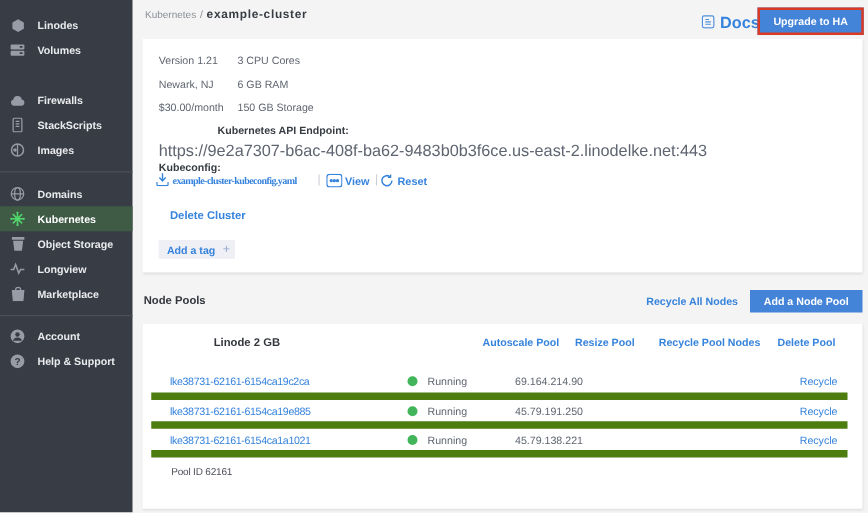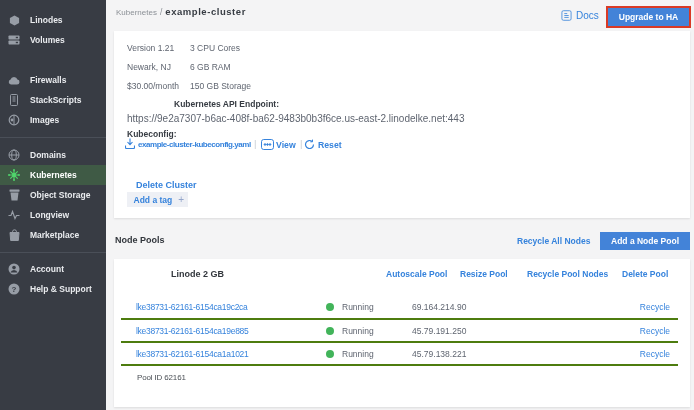--- a/index.html
+++ b/index.html
@@ -9,21 +9,21 @@
 .sidebar { position:absolute; left:0; top:0; width:106px; height:410px; background:#383c44; }
 .nav { position:absolute; left:0; width:106px; height:20px; display:flex; align-items:center; padding-left:8px; }
 .nav .ic { width:12px; height:12px; flex:0 0 12px; display:flex; align-items:center; justify-content:center; }
 .nav .lbl { margin-left:10px; font-size:8.5px; font-weight:bold; color:#e9ebee; white-space:nowrap; }
 .nav.sel { background:#3f5a45; }
 .sdiv { position:absolute; left:0; width:106px; height:1px; background:#4a4f58; }
 
 .main { position:absolute; left:106px; top:0; width:588px; height:410px; }
 .crumb { position:absolute; left:10px; top:6px; font-size:8.5px; color:#8b9096; white-space:nowrap; display:flex; align-items:baseline; }
 .crumb b { color:#373c43; font-weight:bold; font-size:9.5px; letter-spacing:0.55px; }
-.docs { position:absolute; left:455px; top:10px; font-size:10px; font-weight:normal; color:#3683dc; display:flex; align-items:center;text-align:center; }
+.docs { position:absolute; left:455px; top:10px; font-size:13px; font-weight:bold; color:#3683dc; display:flex; align-items:center;text-align:center; }
 .docs svg { margin-right:4px; }
 .habox { position:absolute; left:500px; top:5.5px; width:85px; height:22px; border:2.5px solid #d93a26; background:#4383d8; display:flex; align-items:center; justify-content:center; }
 .habox span { color:#fff; font-size:8.5px; font-weight:bold; }
 
 .panel { position:absolute; left:8px; width:576px; background:#fff; box-shadow:0 1px 2px rgba(0,0,0,0.10); }
 .p1 { top:31px; height:187px; }
 .abs { position:absolute; white-space:nowrap; }
 .lab { font-size:8.5px; font-weight:bold; color:#373c43; }
 .t { font-size:8.5px; color:#5f6570; }
 .blue { color:#3683dc; }
@@ -36,21 +36,21 @@
 .addpool { position:absolute; left:494px; top:231.5px; width:90px; height:18px; background:#4383d8; color:#fff; font-size:8.5px; font-weight:bold; display:flex; align-items:center; justify-content:center; }
 
 .p2 { top:259px; height:148px; }
 .poolhdr { position:absolute; left:16px; top:10px; font-size:9px; font-weight:bold; color:#32363c;padding-left:41px; }
 .pact { position:absolute; top:9.5px; font-size:8.5px; font-weight:bold; color:#3683dc; }
 
 .tbl { position:absolute; left:7px; top:33px; width:557px; }
 .thead { height:20px; background:#f9f9fa; border:1px solid #efeff1; display:flex; align-items:center; font-size:7.8px; color:#4a4f55; }
 .thead .c1 { padding-left:17px; }
 .spc { height:4.8px; }
-.trow { height:23.2px; border-bottom:2px solid #4d7c0f; display:flex; align-items:center; font-size:8.5px; color:#5f6570; }
+.trow { height:23.2px; border-bottom:6px solid #4d7c0f; display:flex; align-items:center; font-size:8.5px; color:#5f6570; }
 .c1 { width:205px; padding-left:15px; }
 .trow .c1.blue { letter-spacing:-0.28px; }
 .c2 { width:86px; display:flex; align-items:center; }
 .c3 { width:150px; }
 .c4 { flex:1; text-align:right; padding-right:8px; }
 .dot { width:8px; height:8px; border-radius:50%; background:#42b45a; margin-right:8px; }
 .sort { display:inline-flex; margin-left:4px; }
 </style>
 </head>
 <body>
@@ -204,50 +204,50 @@
     </div>
 
   <div class="panel p1">
     <div class="abs t" style="left:13px; top:11.5px;">Version 1.21</div>
     <div class="abs t" style="left:76px; top:11.5px;">3 CPU Cores</div>
     <div class="abs t" style="left:13px; top:30.5px;">Newark, NJ</div>
     <div class="abs t" style="left:76px; top:30.5px;">6 GB RAM</div>
     <div class="abs t" style="left:13px; top:49.5px;">$30.00/month</div>
     <div class="abs t" style="left:76px; top:49.5px;">150 GB Storage</div>
     <div class="abs lab" style="left:24px; top:68px;padding-left:36px;">Kubernetes API Endpoint:</div>
-    <div class="abs t" style="left:13px; top:81.5px; font-size:10px;">https://9e2a7307-b6ac-408f-ba62-9483b0b3f6ce.us-east-2.linodelke.net:443</div>
+    <div class="abs t" style="left:13px; top:81.5px; font-size:13px;">https://9e2a7307-b6ac-408f-ba62-9483b0b3f6ce.us-east-2.linodelke.net:443</div>
     <div class="abs lab" style="left:13px; top:98px;">Kubeconfig:</div>
     <div class="abs" style="left:0; top:106px; width:573px; height:14px;">
       <svg style="position:absolute;left:10.5px;top:1px;" width="10" height="11" viewBox="0 0 10 11">
           <g fill="none" stroke="#3683dc" stroke-width="1.1">
             <path d="M5 0.5v6M2.5 4L5 6.7 7.5 4"></path>
             <path d="M0.5 7.5v2a1 1 0 0 0 1 1h7a1 1 0 0 0 1-1v-2"></path>
           </g>
         </svg>
-      <span style="position:absolute;left:24px;top:3px;font-size:8px;letter-spacing:-0.45px;font-weight:bold;color:#3683dc;">example-cluster-kubeconfig.yaml</span>
+      <span style="position:absolute;left:24px;top:3px;font-size:8px;letter-spacing:-0.45px;font-weight:bold;color:#3683dc;font-family:Liberation Serif, serif;">example-cluster-kubeconfig.yaml</span>
       <span style="position:absolute;left:140px;top:1px;font-size:9.5px;color:#c9cdd3;">|</span>
       <svg style="position:absolute;left:147px;top:2px;" width="13" height="11" viewBox="0 0 13 11">
           <g fill="none" stroke="#3683dc" stroke-width="1">
             <rect x="0.5" y="0.5" width="12" height="10" rx="2.2"></rect>
             <circle cx="4" cy="5.5" r="0.8" fill="#3683dc"></circle>
             <circle cx="6.5" cy="5.5" r="0.8" fill="#3683dc"></circle>
             <circle cx="9" cy="5.5" r="0.8" fill="#3683dc"></circle>
           </g>
         </svg>
       <span style="position:absolute;left:162px;top:2.5px;font-size:8.7px;font-weight:bold;color:#3683dc;">View</span>
       <span style="position:absolute;left:186px;top:1px;font-size:9.5px;color:#c9cdd3;">|</span>
       <svg style="position:absolute;left:190px;top:1.5px;" width="11" height="11" viewBox="0 0 11 11">
           <g fill="none" stroke="#3683dc" stroke-width="1.2">
             <path d="M9.5 5.5a4 4 0 1 1-1.2-2.85"></path>
             <path d="M8.5 0.6v2.2h-2.2" stroke-width="1" fill="none"></path>
           </g>
         </svg>
       <span style="position:absolute;left:204px;top:2.5px;font-size:8.7px;font-weight:bold;color:#3683dc;">Reset</span>
     </div>
-    <div class="abs blue" style="left:22px; top:135.5px; font-size:9px; font-weight:bold;margin-top:13px;">Delete Cluster</div>
+    <div class="abs blue" style="left:22px; top:135.5px; font-size:9px; font-weight:bold;">Delete Cluster</div>
     <div class="tagchip">
         <span class="ttx">Add a tag</span>
         <span class="plus">+</span>
       </div>
   </div>
 
   <div class="secttl">Node Pools</div>
   <div class="recycleall">Recycle All Nodes</div>
   <div class="addpool">Add a Node Pool</div>
 

